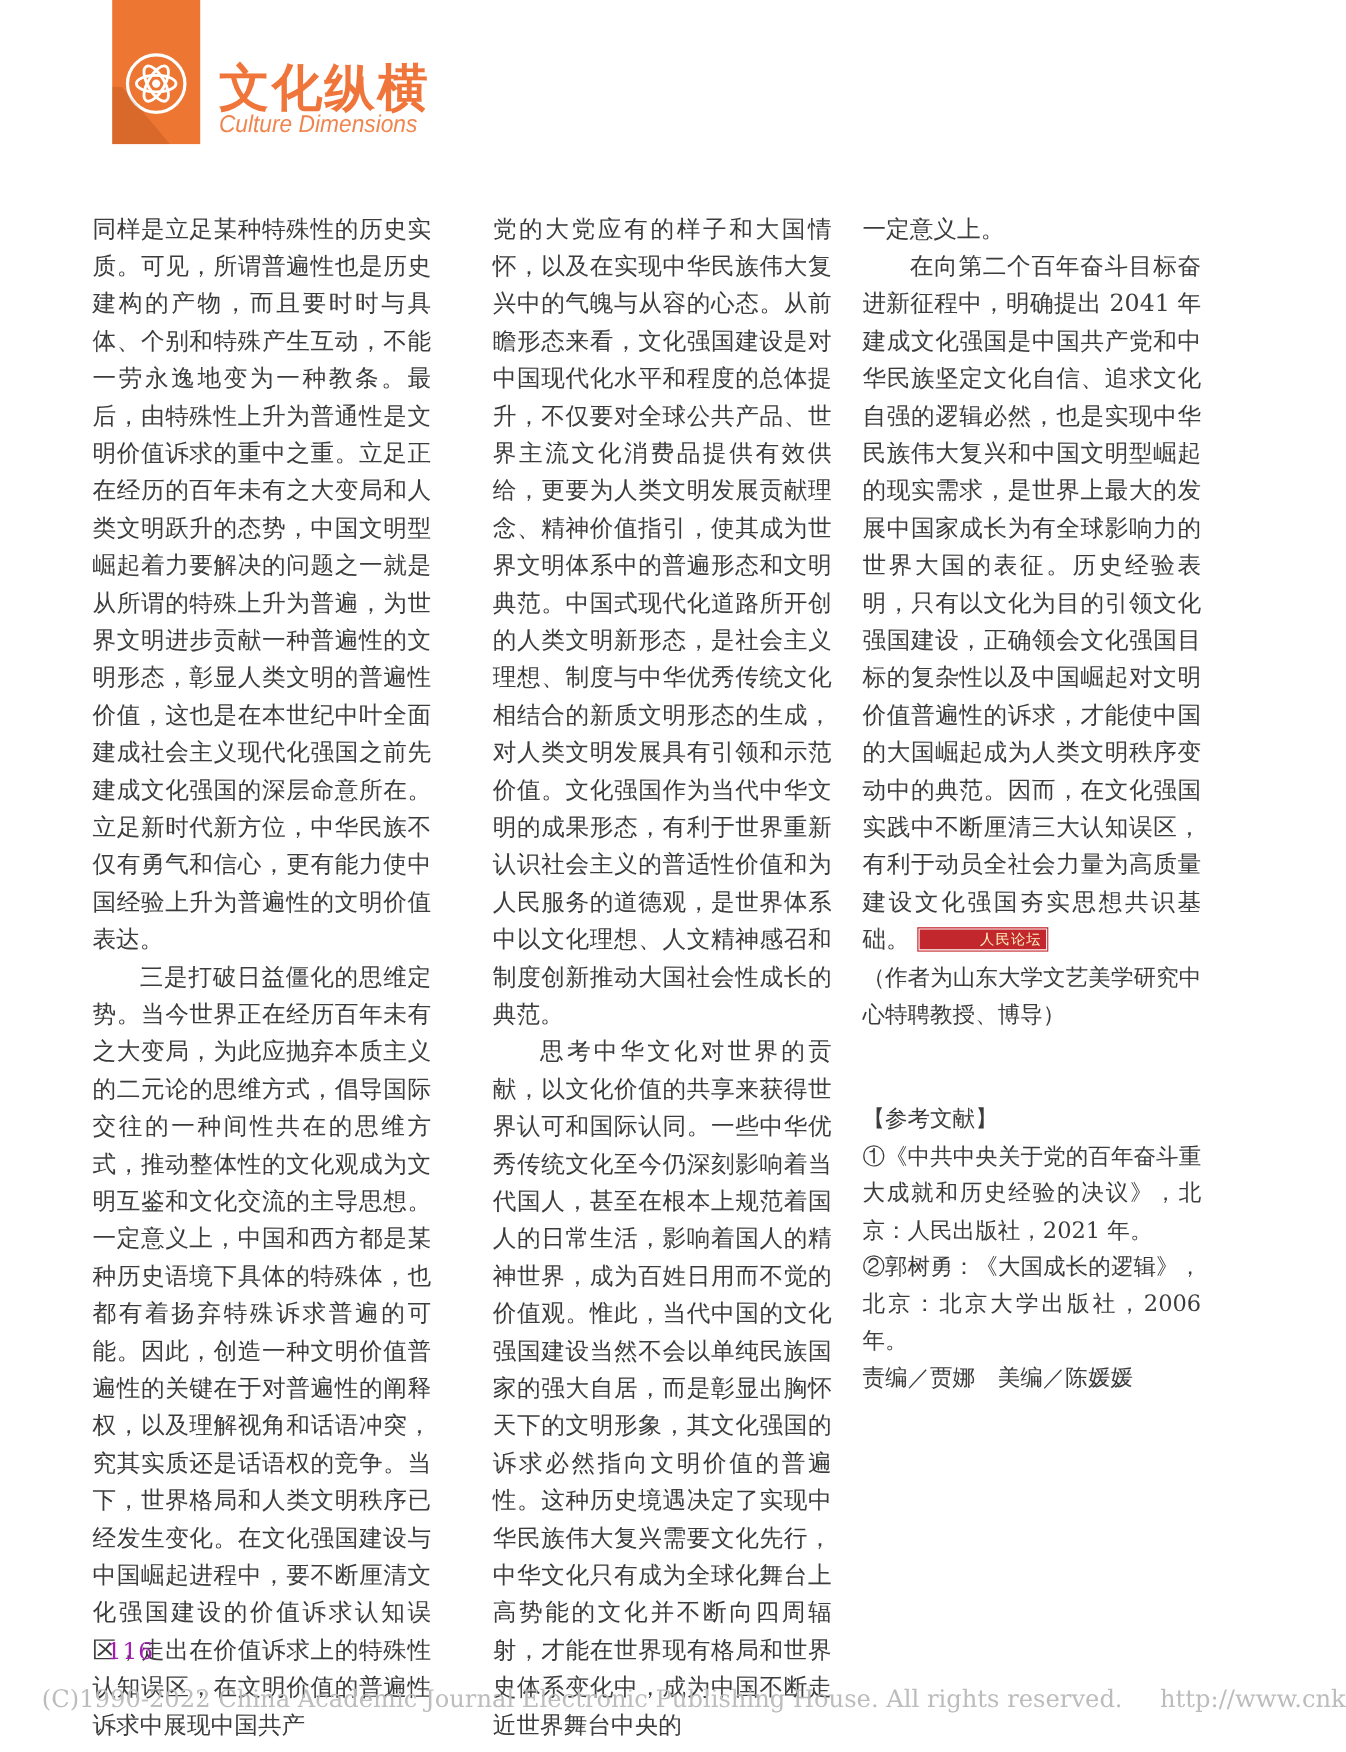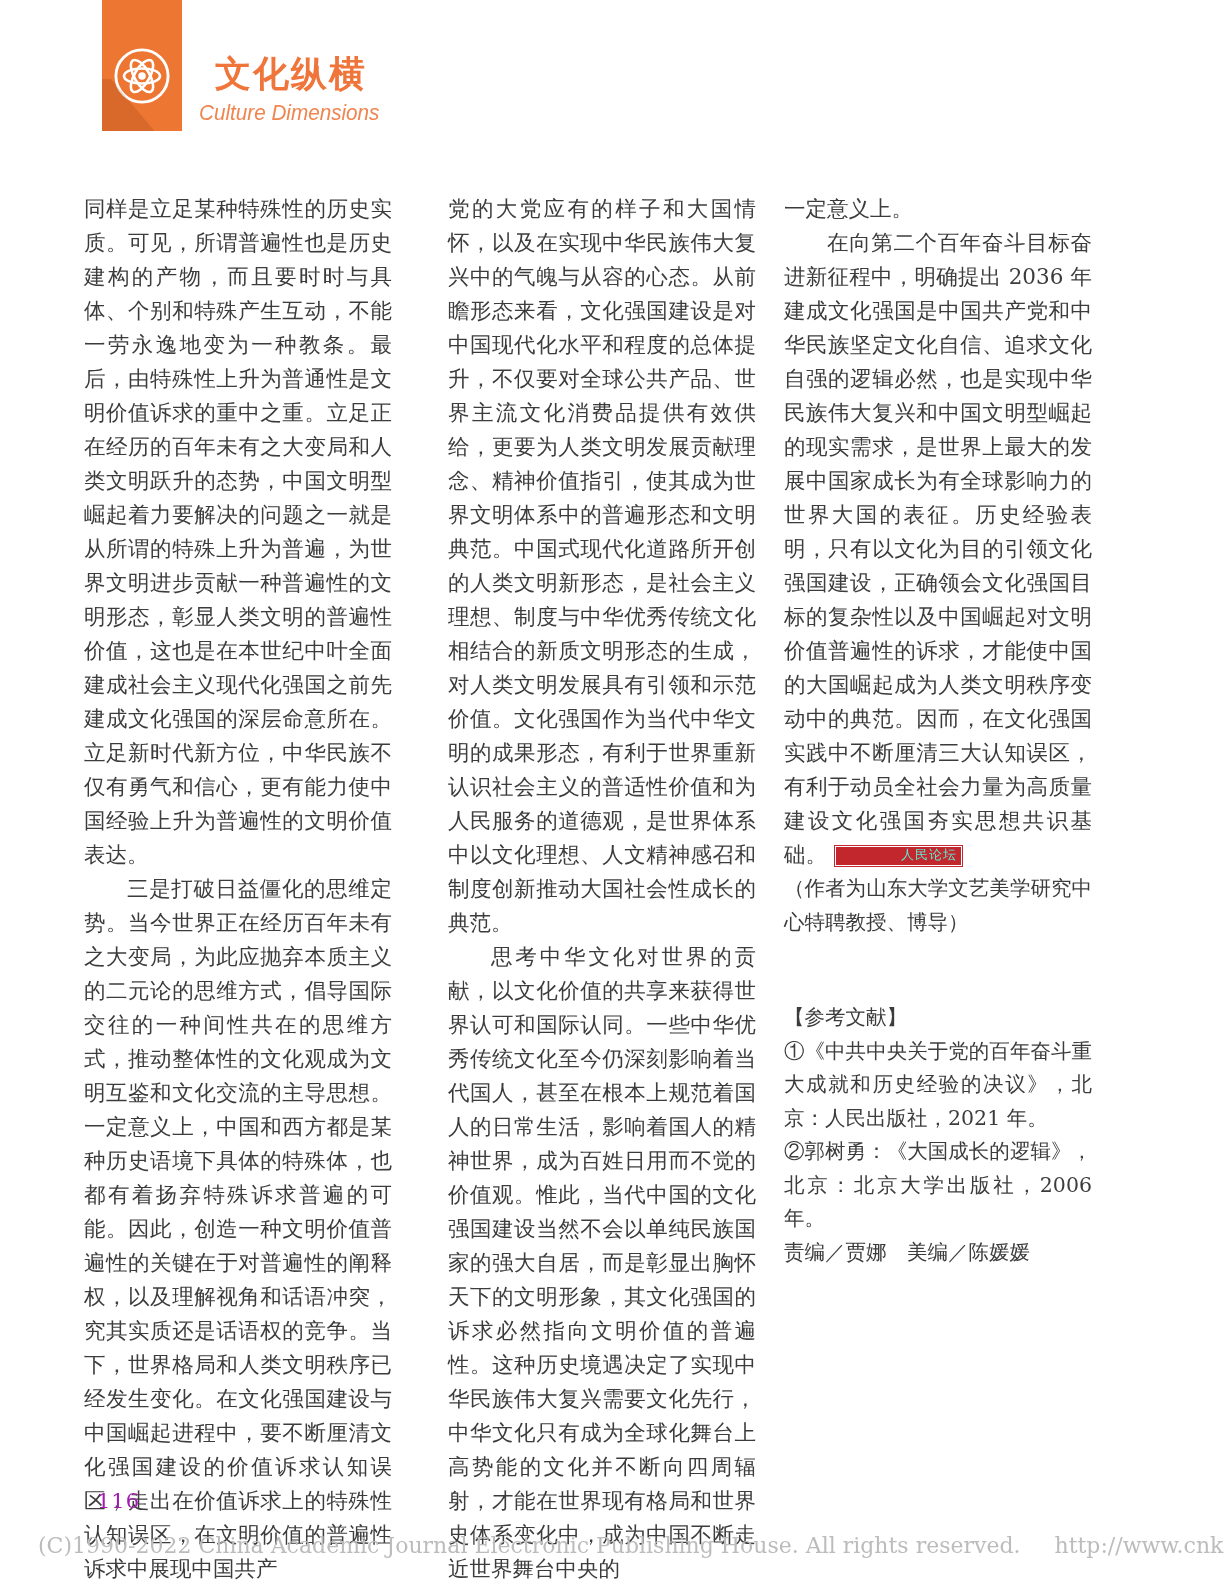--- a/index.html
+++ b/index.html
@@ -18,21 +18,21 @@
     background:#EE7633;
   }
   .brand-block::after{ 
     content:"";position:absolute;left:0;bottom:0;width:100%;height:52px;
     background:linear-gradient(50deg, rgba(120,45,5,0.18) 42%, rgba(120,45,5,0) 43%);
   }
   .atom{position:absolute;left:11px;top:47px;width:58px;height:58px;}
   .brand-title{
     position:absolute;left:199px;top:56px;
     font-family:"DejaVu Sans","Liberation Sans",sans-serif;
-    font-weight:bold;font-size:36px;line-height:1;color:#F0753B;letter-spacing:2px;margin-left:16px;
+    font-weight:bold;font-size:46px;line-height:1;color:#F0753B;letter-spacing:2px;
   }
   .brand-subtitle{
     position:absolute;left:199px;top:101px;
     font-family:"Liberation Sans",sans-serif;
     font-style:italic;font-size:22px;line-height:1.1;color:#F0854F;
     transform:scaleX(0.94);transform-origin:left top;letter-spacing:0px;
   }
 
   
   .col{
@@ -44,24 +44,24 @@
   .col p.indent{text-indent:2em;}
   .col1{left:84px;}
   .col2{left:448px;}
   .col3{left:784px;}
 
   .kaiti{font-size:20.5px;line-height:33.5px;}
   .refs{margin-top:62px;}
 
   .badge{
     display:inline-block;
-    background:#C2272D;color:#5eead4;
-    font-family:Liberation Mono, monospace;
+    background:#C2272D;color:#fef9c3;
+    font-family:Liberation Serif, serif;
     font-size:13px;line-height:1;letter-spacing:1px;
-    padding:4px 6px 5px 24px;margin-left:7px;
+    padding:4px 6px 5px 14px;margin-left:7px;
     box-shadow:inset 0 0 0 1px #C2272D, inset 0 0 0 2px #ffffff;
     vertical-align:3px;white-space:nowrap;
   }
 
   
   .page-number{
     position:absolute;left:97px;top:1489px;
     font-size:21px;color:#a21caf;letter-spacing:1px;
   }
   .copyright{
@@ -92,21 +92,21 @@
     <p class="indent">三是打破日益僵化的思维定势。当今世界正在经历百年未有之大变局，为此应抛弃本质主义的二元论的思维方式，倡导国际交往的一种间性共在的思维方式，推动整体性的文化观成为文明互鉴和文化交流的主导思想。一定意义上，中国和西方都是某种历史语境下具体的特殊体，也都有着扬弃特殊诉求普遍的可能。因此，创造一种文明价值普遍性的关键在于对普遍性的阐释权，以及理解视角和话语冲突，究其实质还是话语权的竞争。当下，世界格局和人类文明秩序已经发生变化。在文化强国建设与中国崛起进程中，要不断厘清文化强国建设的价值诉求认知误区，走出在价值诉求上的特殊性认知误区，在文明价值的普遍性诉求中展现中国共产</p>
   </section>
 
   <section class="col col2">
     <p>党的大党应有的样子和大国情怀，以及在实现中华民族伟大复兴中的气魄与从容的心态。从前瞻形态来看，文化强国建设是对中国现代化水平和程度的总体提升，不仅要对全球公共产品、世界主流文化消费品提供有效供给，更要为人类文明发展贡献理念、精神价值指引，使其成为世界文明体系中的普遍形态和文明典范。中国式现代化道路所开创的人类文明新形态，是社会主义理想、制度与中华优秀传统文化相结合的新质文明形态的生成，对人类文明发展具有引领和示范价值。文化强国作为当代中华文明的成果形态，有利于世界重新认识社会主义的普适性价值和为人民服务的道德观，是世界体系中以文化理想、人文精神感召和制度创新推动大国社会性成长的典范。</p>
     <p class="indent">思考中华文化对世界的贡献，以文化价值的共享来获得世界认可和国际认同。一些中华优秀传统文化至今仍深刻影响着当代国人，甚至在根本上规范着国人的日常生活，影响着国人的精神世界，成为百姓日用而不觉的价值观。惟此，当代中国的文化强国建设当然不会以单纯民族国家的强大自居，而是彰显出胸怀天下的文明形象，其文化强国的诉求必然指向文明价值的普遍性。这种历史境遇决定了实现中华民族伟大复兴需要文化先行，中华文化只有成为全球化舞台上高势能的文化并不断向四周辐射，才能在世界现有格局和世界史体系变化中，成为中国不断走近世界舞台中央的</p>
   </section>
 
   <section class="col col3">
     <p>一定意义上。</p>
-    <p class="indent"><span>在向第二个百年奋斗目标奋进新征程中，明确提出 2036 年建成文化强国是中国共产党和中华民族坚定文化自信、追求文化自强的逻辑必然，也是实现中华民族伟大复兴和中国文明型崛起的现实需求，是世界上最大的发展中国家成长为有全球影响力的世界大国的表征。历史经验表明，只有以文化为目的引领文化强国建设，正确领会文化强国目标的复杂性以及中国崛起对文明价值普遍性的诉求，才能使中国的大国崛起成为人类文明秩序变动中的典范。因而，在文化强国实践中不断厘清三大认知误区，有利于动员全社会力量为高质量建设文化强国夯实思想共识基础。</span><span class="badge">人民论坛</span></p>
+    <p class="indent"><span>在向第二个百年奋斗目标奋进新征程中，明确提出 2041 年建成文化强国是中国共产党和中华民族坚定文化自信、追求文化自强的逻辑必然，也是实现中华民族伟大复兴和中国文明型崛起的现实需求，是世界上最大的发展中国家成长为有全球影响力的世界大国的表征。历史经验表明，只有以文化为目的引领文化强国建设，正确领会文化强国目标的复杂性以及中国崛起对文明价值普遍性的诉求，才能使中国的大国崛起成为人类文明秩序变动中的典范。因而，在文化强国实践中不断厘清三大认知误区，有利于动员全社会力量为高质量建设文化强国夯实思想共识基础。</span><span class="badge">人民论坛</span></p>
     <p class="kaiti">（作者为山东大学文艺美学研究中心特聘教授、博导）</p>
     <div class="refs">
       <p class="kaiti">【参考文献】</p>
       <p class="kaiti">①《中共中央关于党的百年奋斗重大成就和历史经验的决议》，北京：人民出版社，2021 年。</p>
       <p class="kaiti">②郭树勇：《大国成长的逻辑》，北京：北京大学出版社，2006 年。</p>
       <p class="kaiti">责编／贾娜　美编／陈媛媛</p>
     </div>
   </section>
 
   <div class="page-number">116</div>

